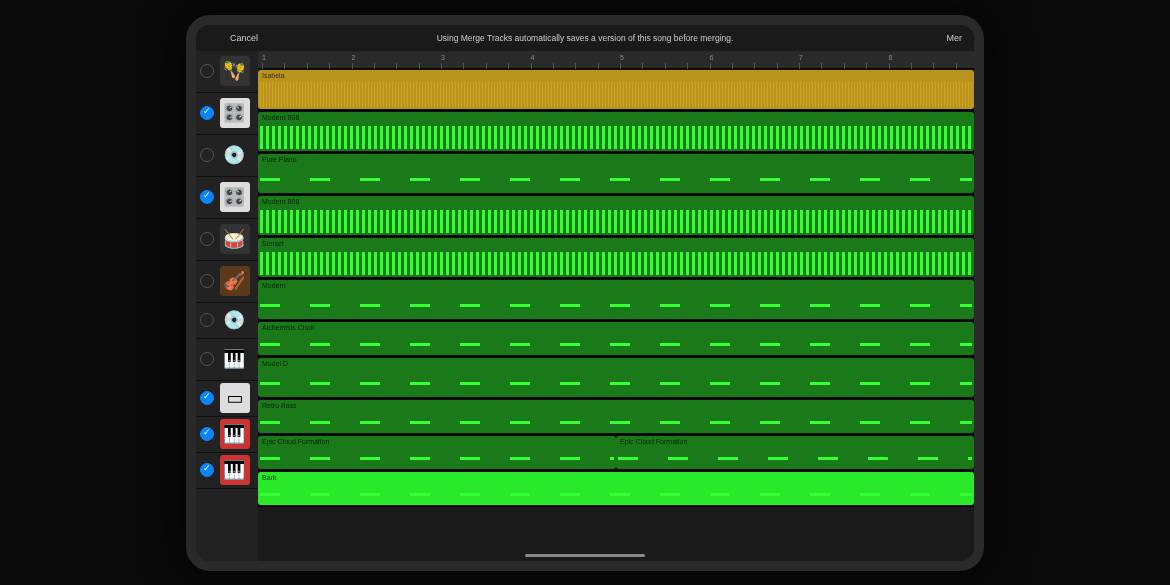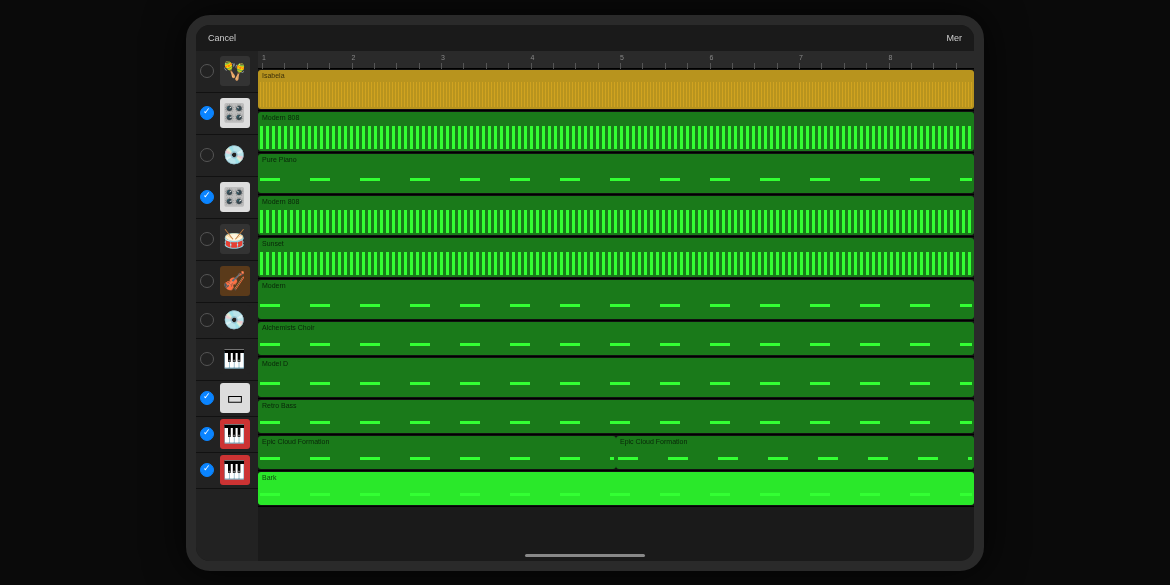--- a/index.html
+++ b/index.html
@@ -27,21 +27,21 @@
       height: 26px;
       display: flex;
       align-items: center;
       justify-content: space-between;
       padding: 0 12px;
       color: #ccc;
       font-size: 9px;
       background: #1a1a1a;
     }
     .topbar .center { flex: 1; text-align: center; font-size: 8.5px; }
-    .topbar .left, .topbar .right { width: 50px; }
+    .topbar .left, .topbar .right { width: 50px; text-align: right; }
     .topbar .right { text-align: right; }
     .content {
       display: flex;
       height: calc(100% - 26px);
     }
     .sidebar {
       width: 62px;
       background: #222;
       display: flex;
       flex-direction: column;
@@ -192,20 +192,21 @@
       border-radius: 2px;
     }
   </style>
 </head>
 <body>
 
 <div class="device">
   <div class="side-handle"></div>
   <div class="topbar">
     <div class="left">Cancel</div>
+    <div class="center">Using Merge Tracks automatically saves a version of this song before merging.</div>
     <div class="right">Mer</div>
   </div>
   <div class="content">
     <div class="sidebar" id="sidebar">
         <div class="track-header">
           <div class="check"></div>
           <div class="instr-icon" style="background: rgb(51, 51, 51);">🪇</div>
         </div>
         <div class="track-header">
           <div class="check checked"></div>

